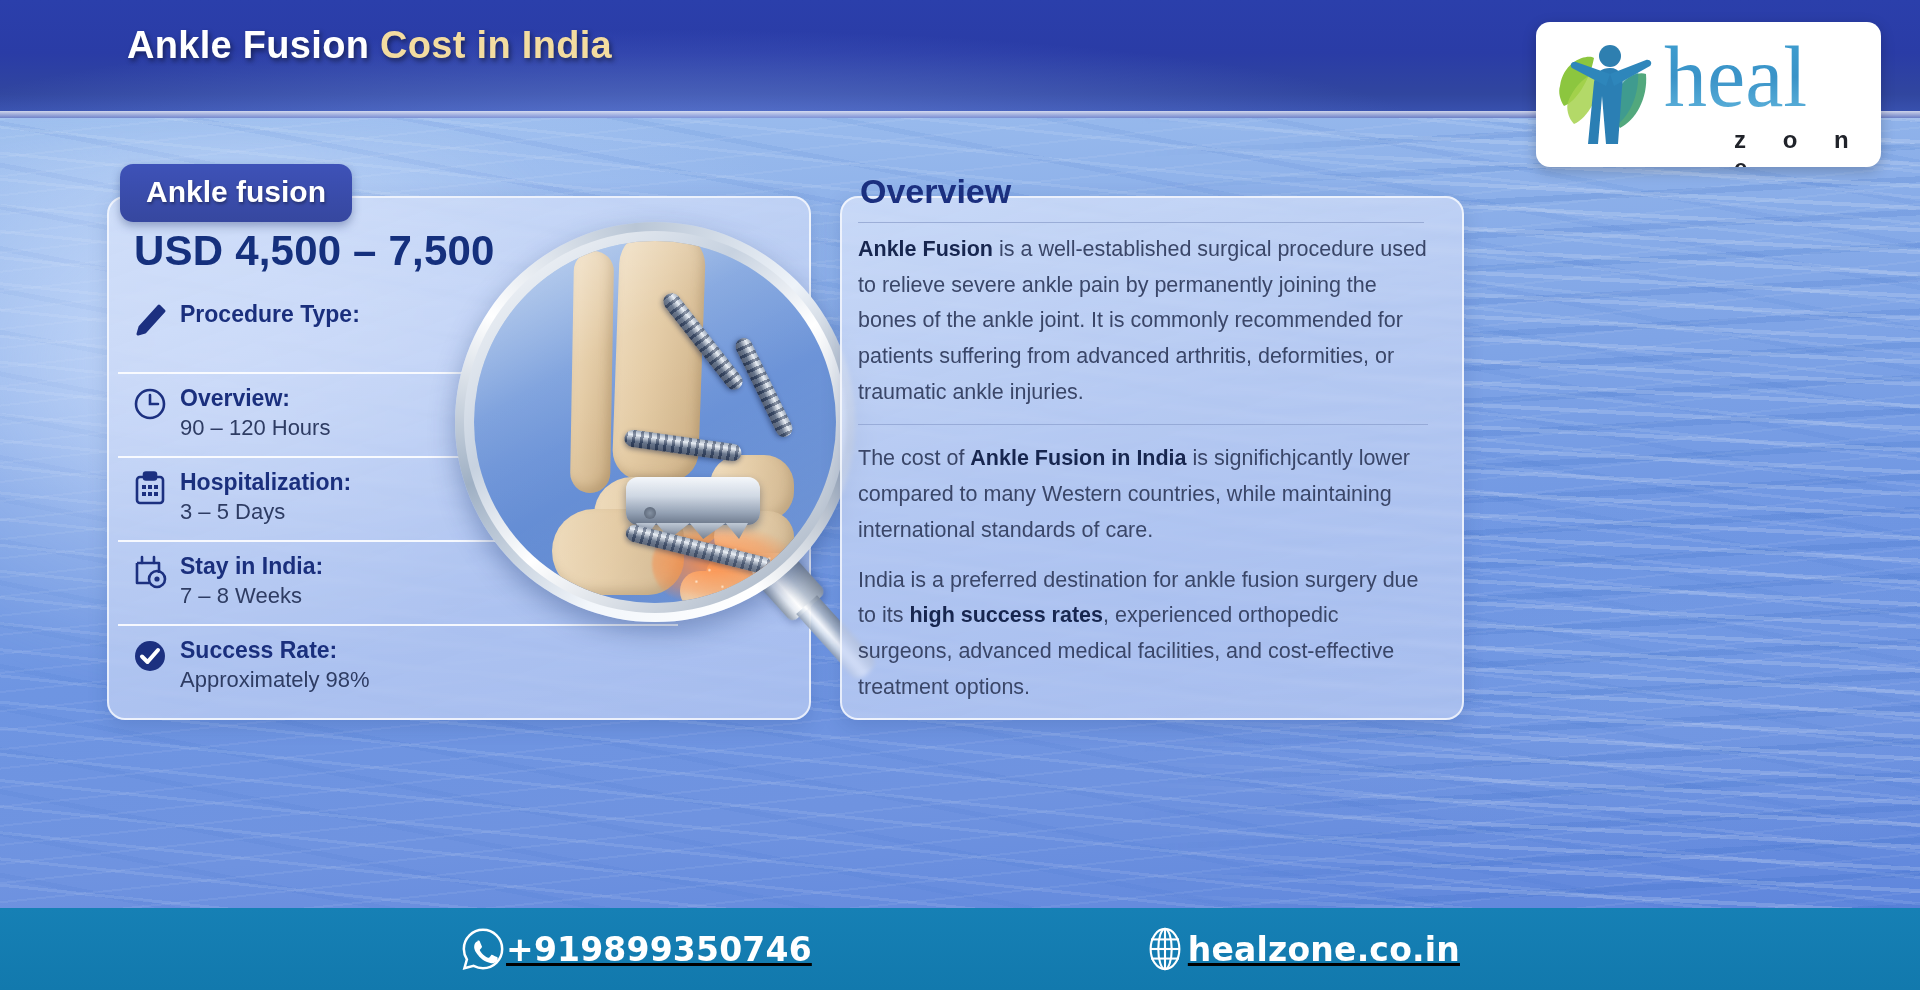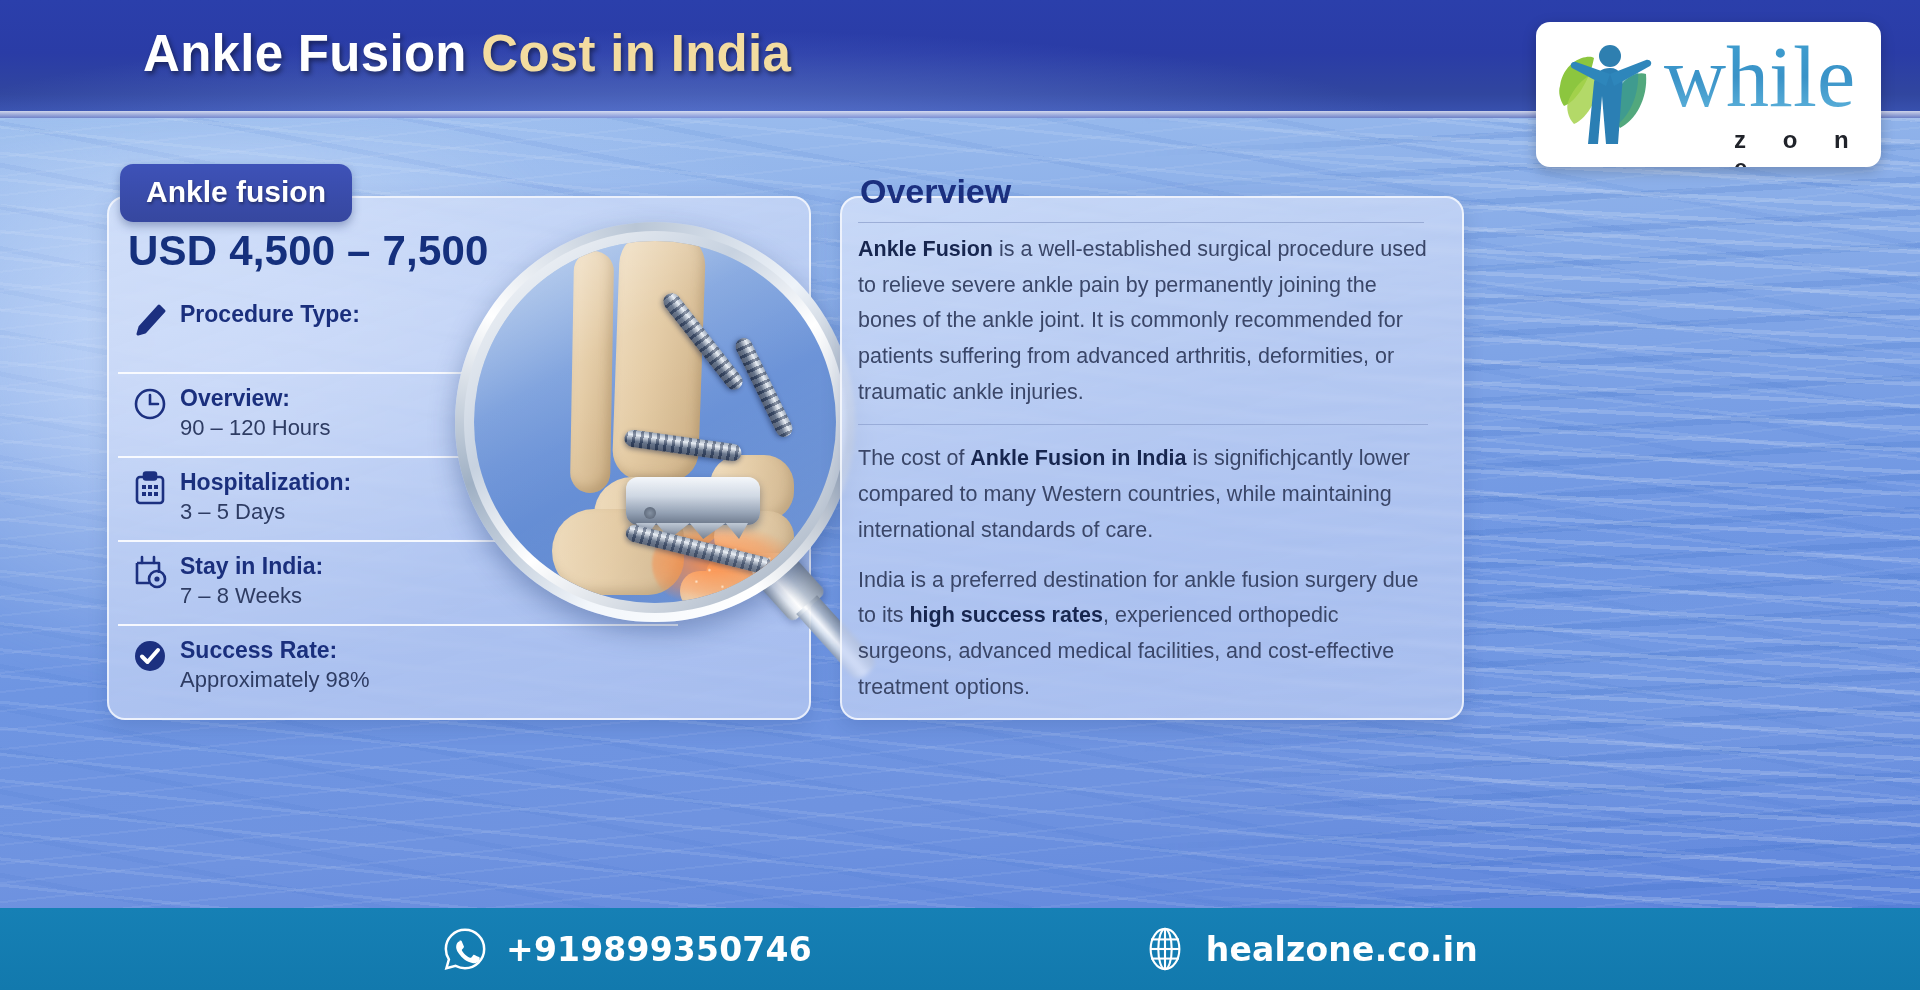--- a/index.html
+++ b/index.html
@@ -47,22 +47,22 @@
   }
   .header:after{
     content:"";position:absolute;left:0;bottom:0;width:100%;height:7px;
     background:linear-gradient(180deg,rgba(255,255,255,.75),rgba(255,255,255,.25));
   }
   .header-sheen{
     position:absolute;left:0;top:0;width:100%;height:100%;
     background:radial-gradient(ellipse 1100px 160px at 35% 120%, rgba(120,150,235,.55), rgba(120,150,235,0) 70%);
   }
   .title{
-    position:absolute;left:143px;top:24px;
-    font-size:51px;font-weight:bold;letter-spacing:.3px;
+    position:absolute;left:127px;top:24px;
+    font-size:38px;font-weight:bold;letter-spacing:.3px;
     white-space:nowrap;
     text-shadow:2px 3px 5px rgba(0,0,0,.45);
   }
   .title .t-white{color:#ffffff;}
   .title .t-gold{color:#f3dca0;}
 
   
   .logo-card{
     position:absolute;left:1536px;top:22px;width:345px;height:145px;
     background:#ffffff;border-radius:14px;
@@ -96,21 +96,21 @@
   
   .badge{
     position:absolute;left:120px;top:164px;
     padding:11px 26px 13px;border-radius:13px;
     background:linear-gradient(180deg,#3e52b8 0%,#36479f 100%);
     color:#fff;font-size:30px;font-weight:bold;
     box-shadow:0 4px 10px rgba(20,40,100,.35);
     text-shadow:1px 2px 3px rgba(0,0,0,.35);
   }
   .price{
-    position:absolute;left:128px;top:227px;
+    position:absolute;left:134px;top:227px;
     font-size:42px;font-weight:bold;color:#15307d;letter-spacing:.2px;
   }
   .rows{position:absolute;left:118px;top:290px;width:560px;}
   .row{
     position:relative;padding:10px 0 10px 62px;
     border-top:2px solid rgba(255,255,255,.88);
     min-height:62px;
   }
   .row:first-child{border-top:none;}
   .row .ico{position:absolute;left:14px;top:12px;width:36px;height:36px;color:#1c3080;}
@@ -220,21 +220,21 @@
     background:linear-gradient(180deg,#b9c4d2,#6b7789);
     clip-path:polygon(0 0,100% 0,92% 100%,80% 0,60% 100%,48% 0,30% 100%,18% 0,8% 100%);
   }
 
   
   .footer{
     position:absolute;left:0;bottom:0;width:1920px;height:82px;
     background:linear-gradient(180deg,#1680b5 0%,#1279ad 100%);
     display:flex;align-items:center;justify-content:center;gap:330px;
   }
-  .f-item{display:flex;align-items:center;gap:18px;}
+  .f-item{display:flex;align-items:center;text-decoration:underline;}
   .f-text{
     color:#ffffff;font-size:33px;font-weight:bold;letter-spacing:.2px;
     font-family:"DejaVu Sans","Liberation Sans",sans-serif;
   }
   .f-ico{width:46px;height:46px;color:#fff;flex:0 0 auto;}
 </style>
 </head>
 <body>
 
 <div class="poster">
@@ -256,21 +256,21 @@
     <svg class="logo-mark" viewBox="0 0 110 112">
       <path d="M6 46 C10 20 34 14 40 18 C36 40 22 62 10 66 C6 60 4 52 6 46 Z" fill="#8cc63f"></path>
       <path d="M14 62 C22 40 42 30 48 32 C46 56 34 78 20 84 C14 78 12 68 14 62 Z" fill="#a6d24e" opacity=".85"></path>
       <path d="M92 34 C94 58 82 80 66 88 C58 78 58 58 68 44 C76 34 86 32 92 34 Z" fill="#3f9e6f" opacity=".9"></path>
       <path d="M84 30 C86 56 74 80 58 88 C52 76 54 54 64 42 C72 32 80 29 84 30 Z" fill="#2f8f9e" opacity=".55"></path>
       <circle cx="56" cy="16" r="11" fill="#2e7fb0"></circle>
       <path d="M56 28 C66 28 70 36 68 48 L64 104 L52 104 L48 56 L44 104 L34 104 L40 42 C42 32 48 28 56 28 Z" fill="#2b7fb4"></path>
       <path d="M56 34 L22 22 C18 21 15 25 18 28 L52 46 Z" fill="#2e86bb"></path>
       <path d="M56 34 L92 20 C96 19 99 23 96 26 L60 46 Z" fill="#2e86bb"></path>
     </svg>
-    <div class="logo-heal">while</div>
+    <div class="logo-heal">heal</div>
     <div class="logo-zone">z o n e</div>
   </div>
 
   <div class="card card-left"></div>
 
   <div class="badge">Ankle fusion</div>
   <div class="price">USD 4,500 – 7,500</div>
 
   <div class="rows">
 

